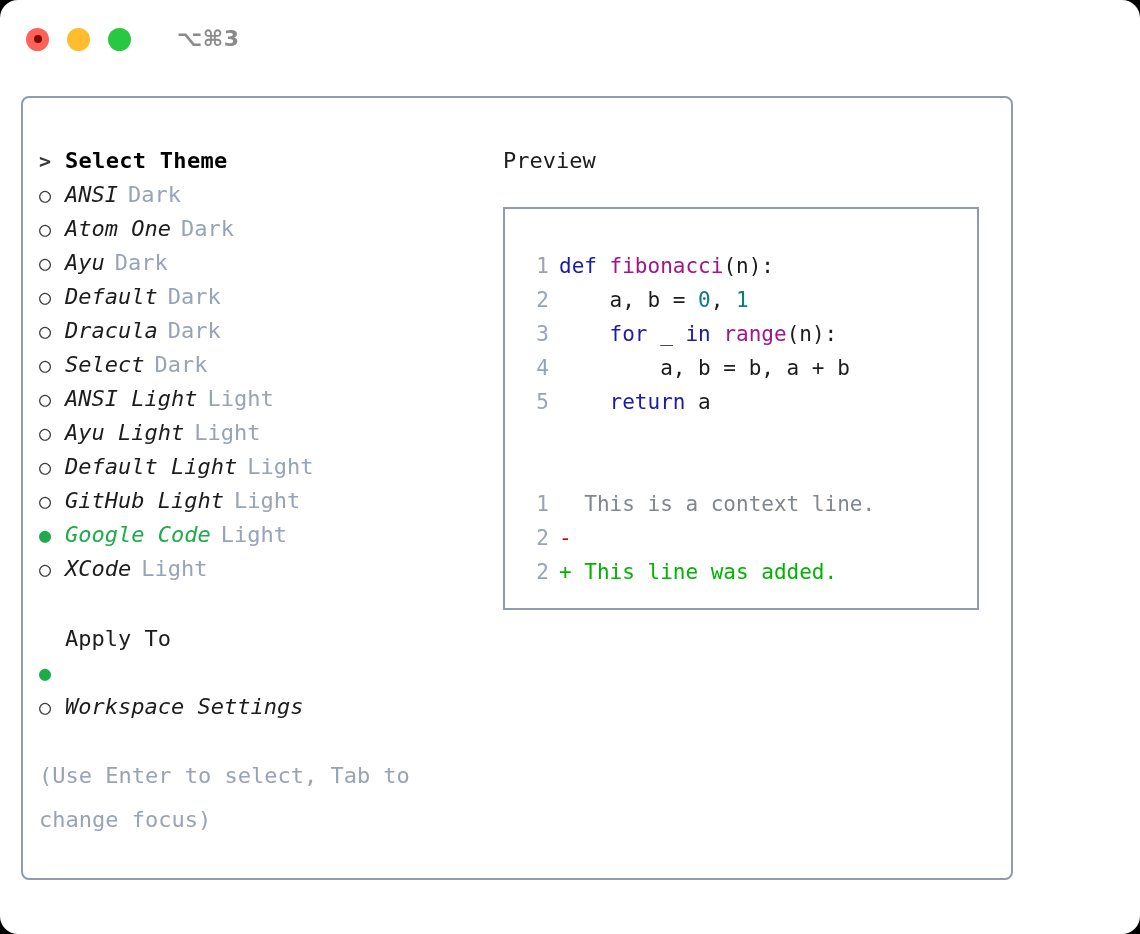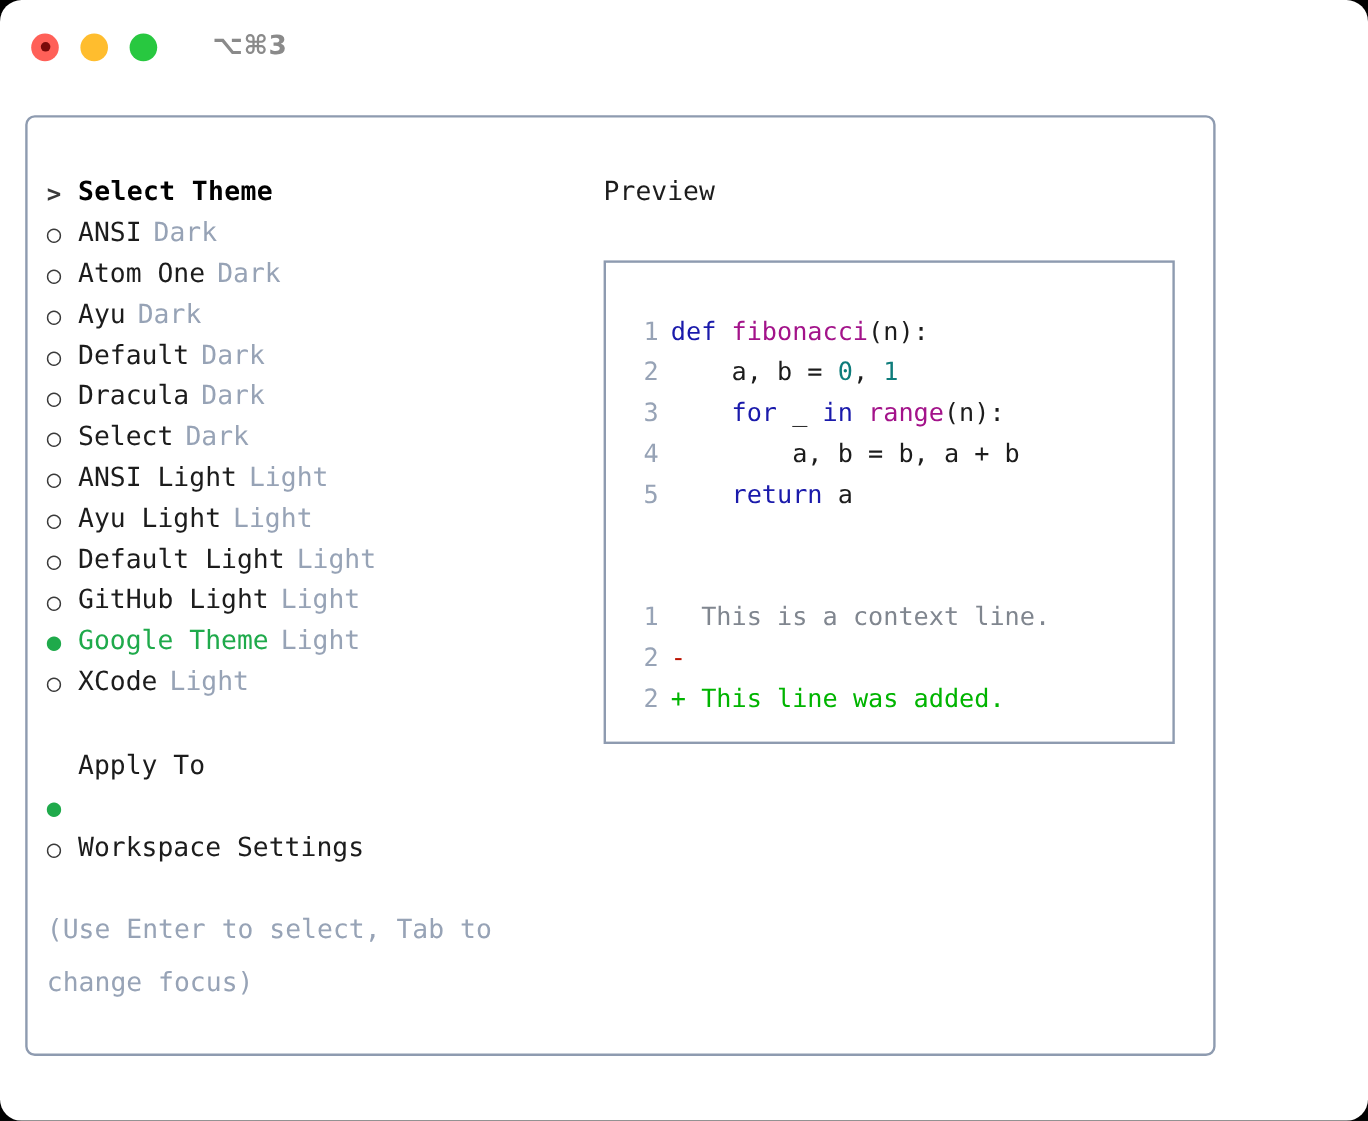--- a/index.html
+++ b/index.html
@@ -107,21 +107,21 @@
     width: 26px;
     flex: 0 0 26px;
     text-align: left;
     font-size: 20px;
     color: #3a3a3a;
   }
   .bullet.sel {
     color: #1faa4b;
     font-size: 20px;
   }
-  .label { color: #1c1c1c; }
+  .label { color: #1c1c1c; font-style: italic; }
   .label.sel { color: #1faa4b; }
   .badge {
     color: #97a3b6;
     margin-left: 10px;
   }
   .indent-label {
     display: inline-block;
     padding-left: 26px;
     text-align: right;
   }
@@ -140,21 +140,21 @@
   .right-col {
     position: absolute;
     left: 480px;
     top: 46px;
     width: 490px;
   }
   .preview-title {
     font-size: 22px;
     color: #1c1c1c;
     line-height: 34px;
-    margin-bottom: 39px;
+    margin-bottom: 29px;
     white-space: pre;
   }
   .preview-box {
     width: 476px;
     height: 403px;
     border: 2px solid #8e9bb0;
     box-sizing: border-box;
     background: #ffffff;
     padding: 40px 0 0 18px;
   }
@@ -262,21 +262,21 @@
         </div>
 
         <div class="row">
           <span class="bullet">○</span>
           <span class="label">GitHub Light</span>
           <span class="badge">Light</span>
         </div>
 
         <div class="row">
           <span class="bullet sel">●</span>
-          <span class="label sel">Google Theme</span>
+          <span class="label sel">Google Code</span>
           <span class="badge">Light</span>
         </div>
 
         <div class="row">
           <span class="bullet">○</span>
           <span class="label">XCode</span>
           <span class="badge">Light</span>
         </div>
 
       </div>

